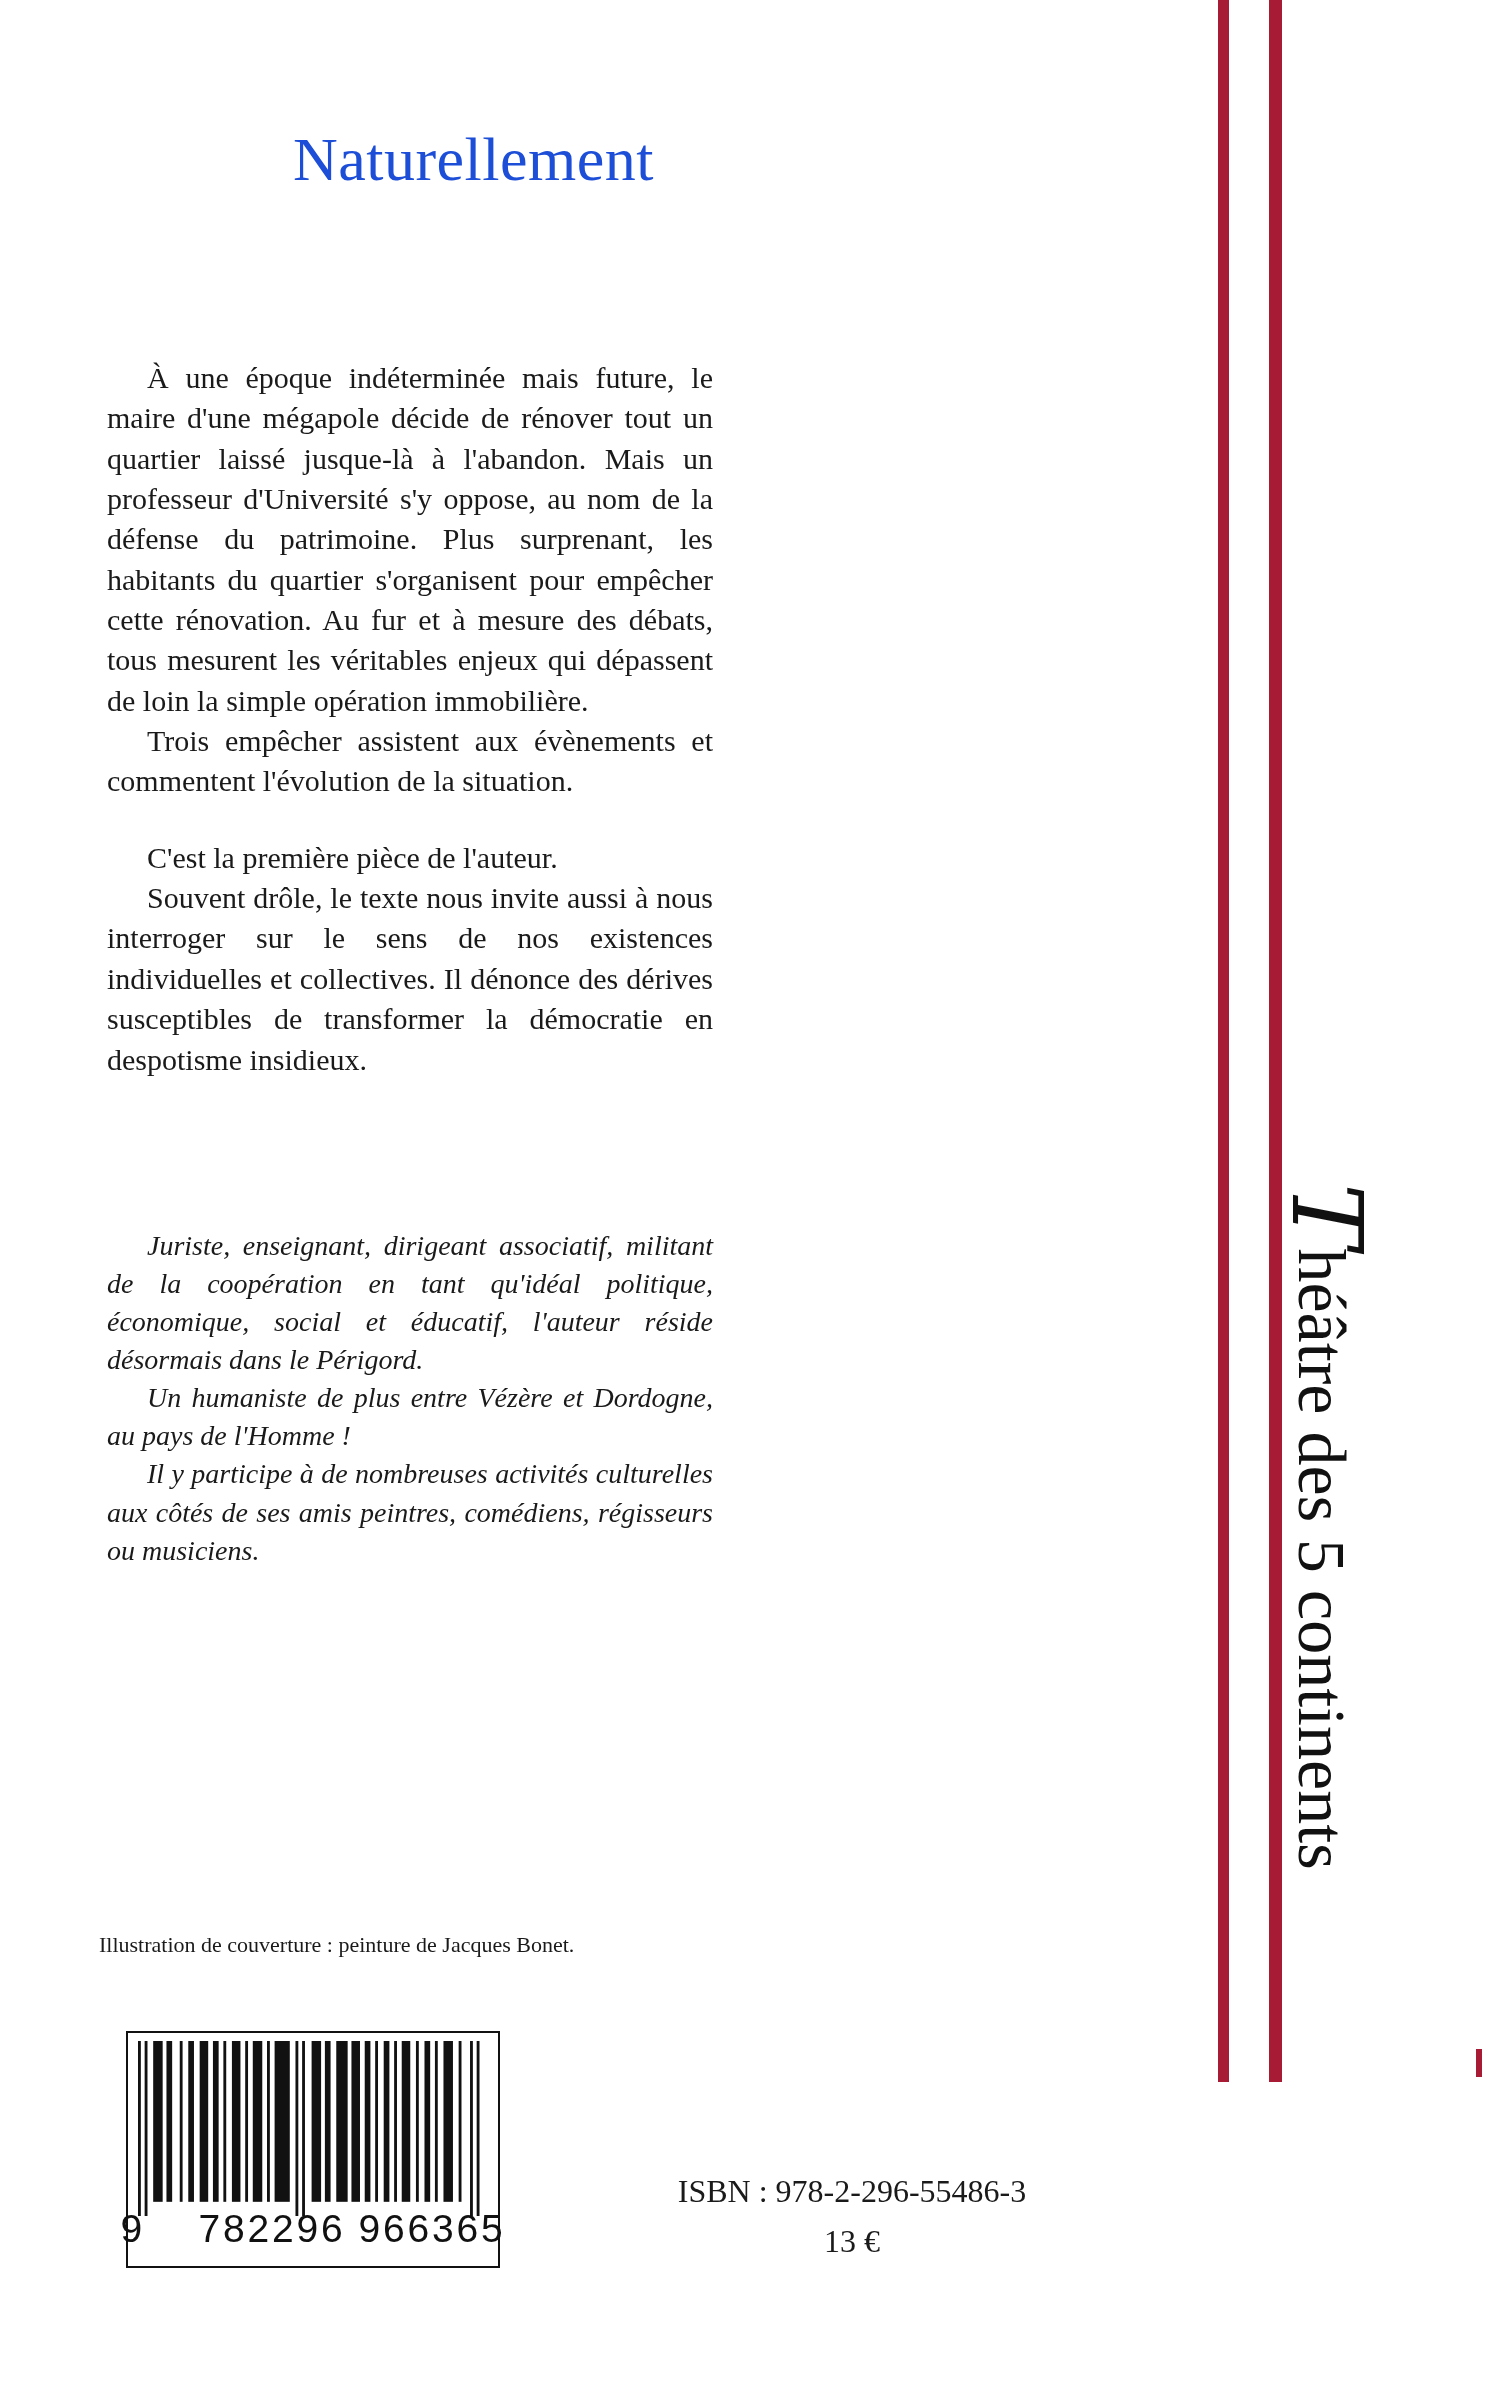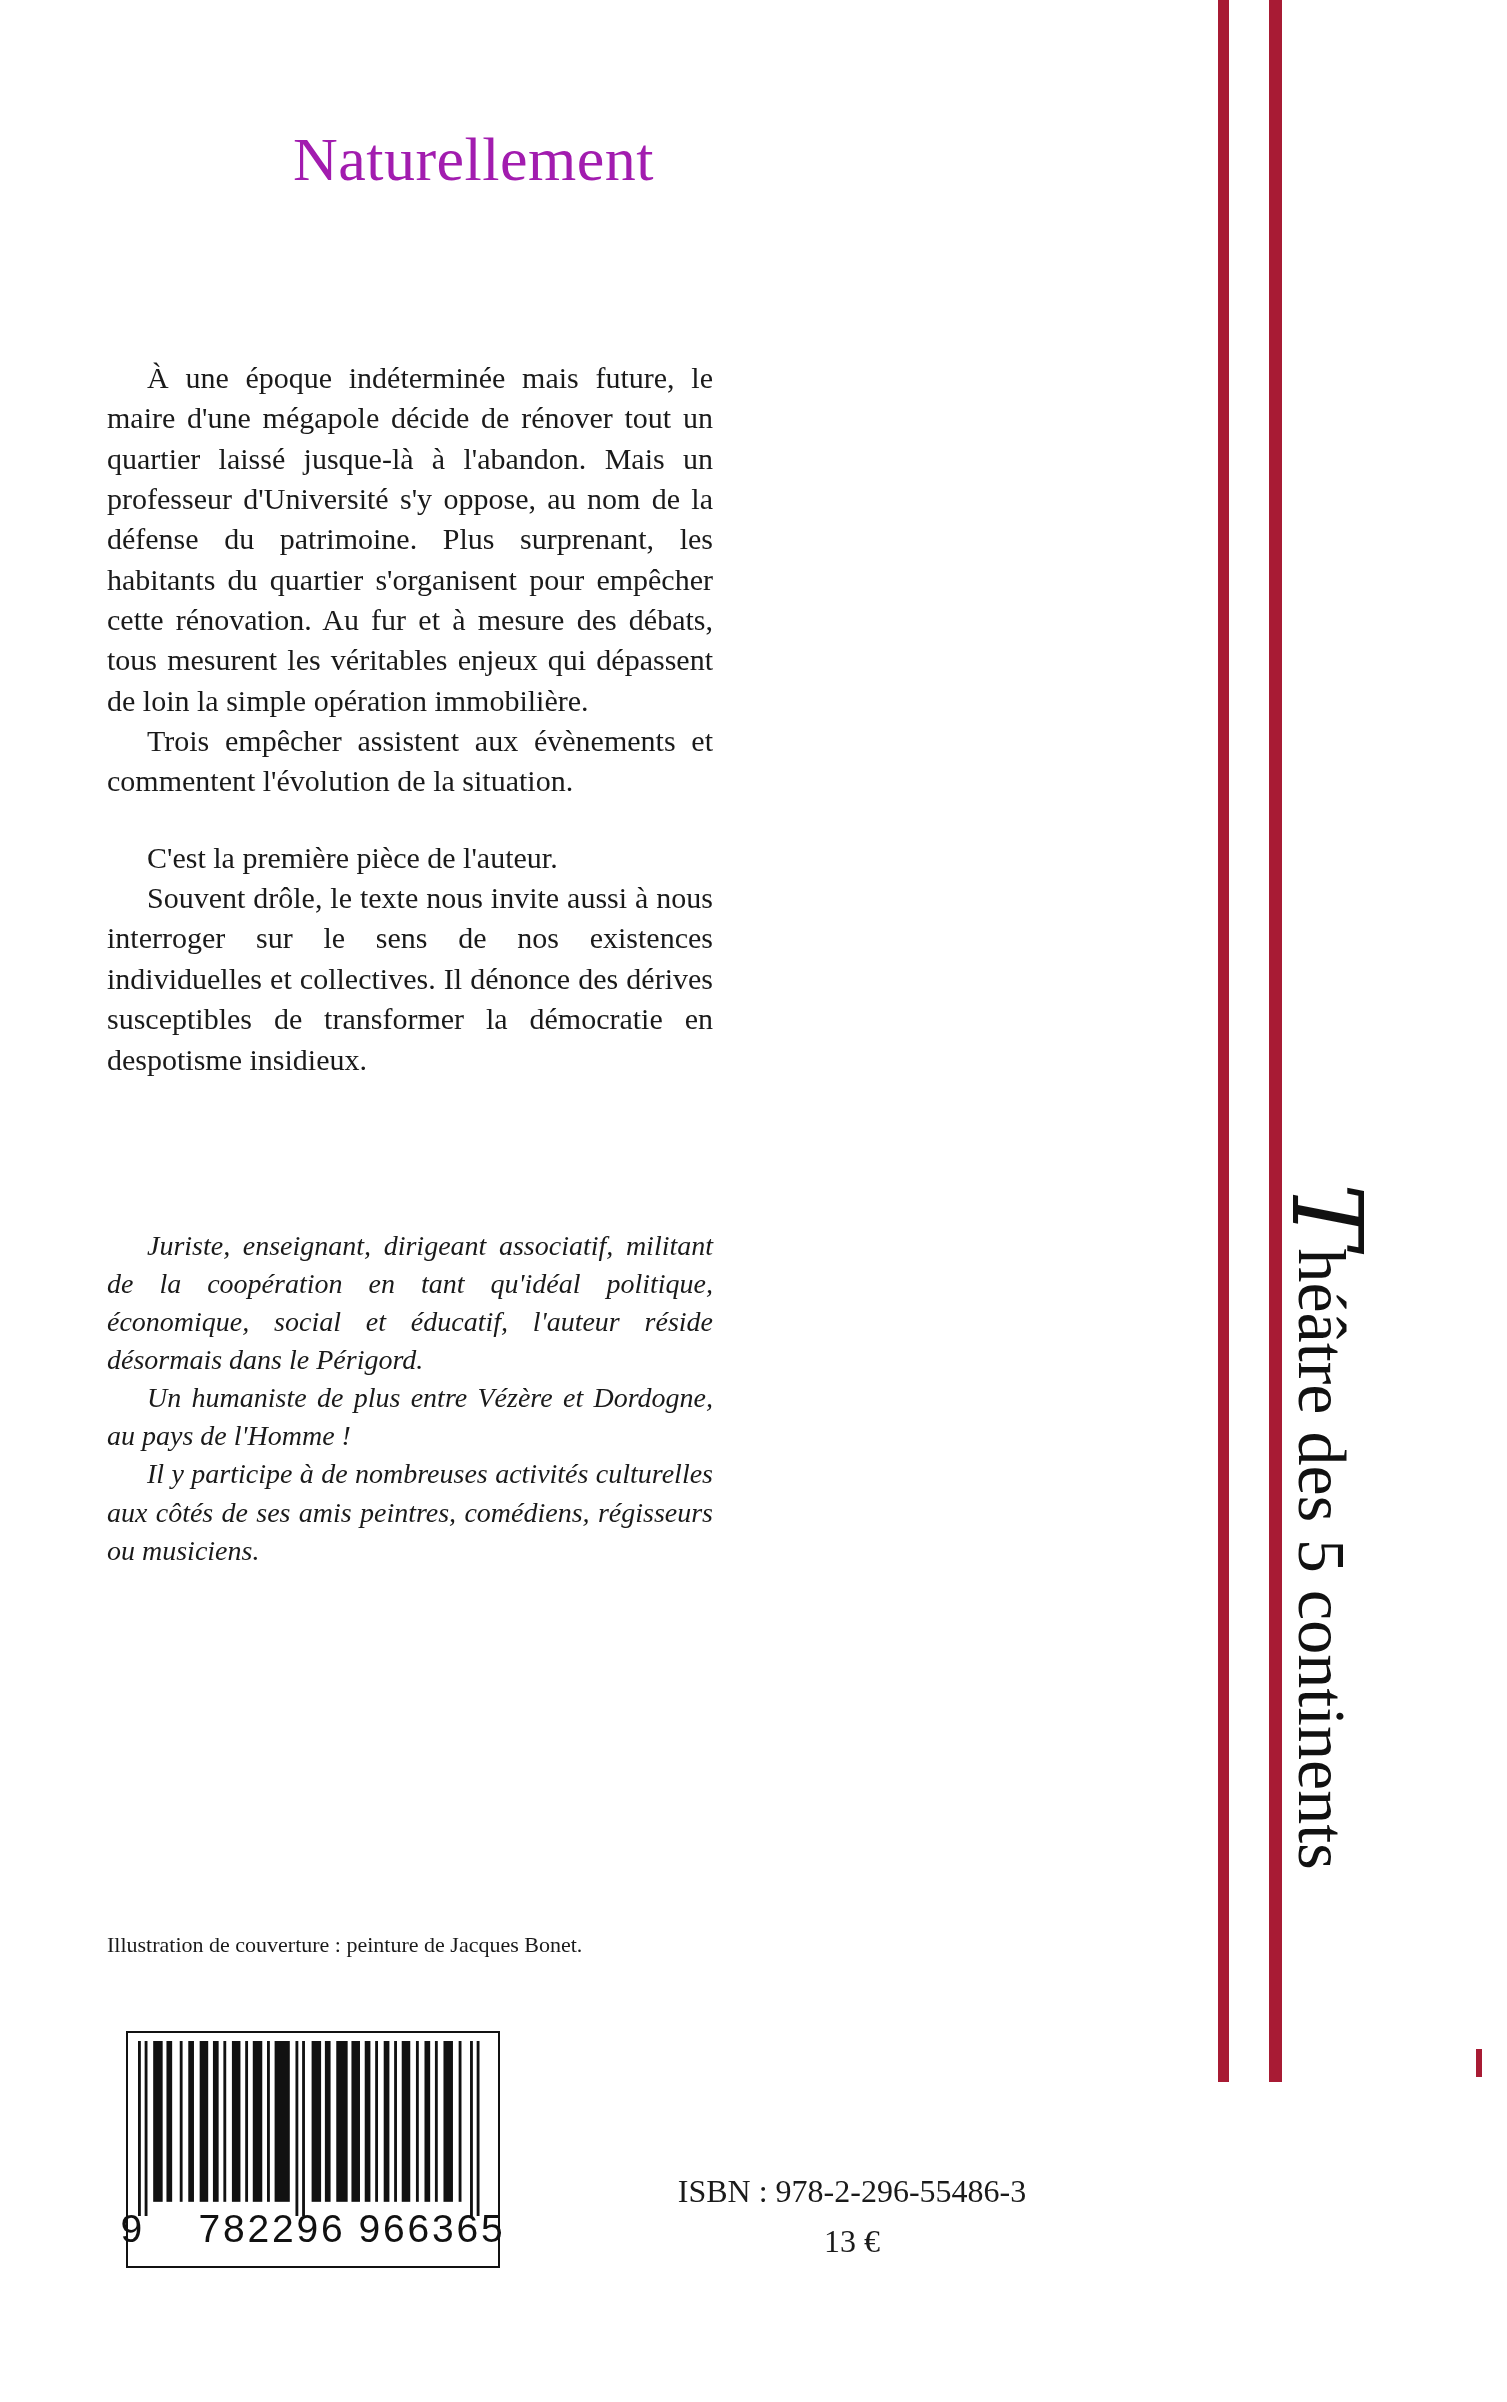--- a/index.html
+++ b/index.html
@@ -39,21 +39,21 @@
     height: 28px;
   }
 
   
   .title {
     position: absolute;
     left: 114px;
     top: 128px;
     width: 719px;
     text-align: center;
-    color: #a21caf;
+    color: #1d4ed8;
     font-size: 62px;
     line-height: 1;
     letter-spacing: 0.5px;
     white-space: nowrap;
   }
 
   
   .blurb {
     position: absolute;
     left: 107px;
@@ -86,21 +86,21 @@
     text-justify: inter-word;
   }
   .bio p {
     margin: 0;
     text-indent: 40px;
   }
 
   
   .credit {
     position: absolute;
-    left: 107px;
+    left: 99px;
     top: 1932px;
     font-size: 22px;
     line-height: 1.2;
     white-space: nowrap;
   }
 
   
   .barcode-wrap {
     position: absolute;
     left: 126px;

